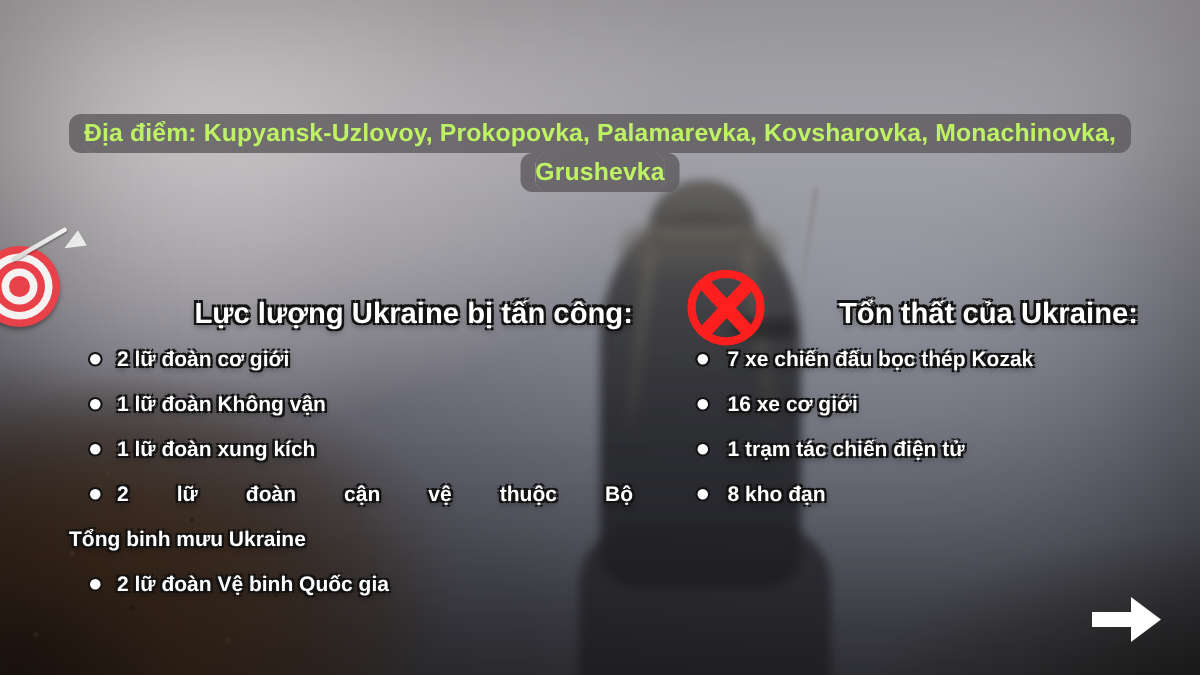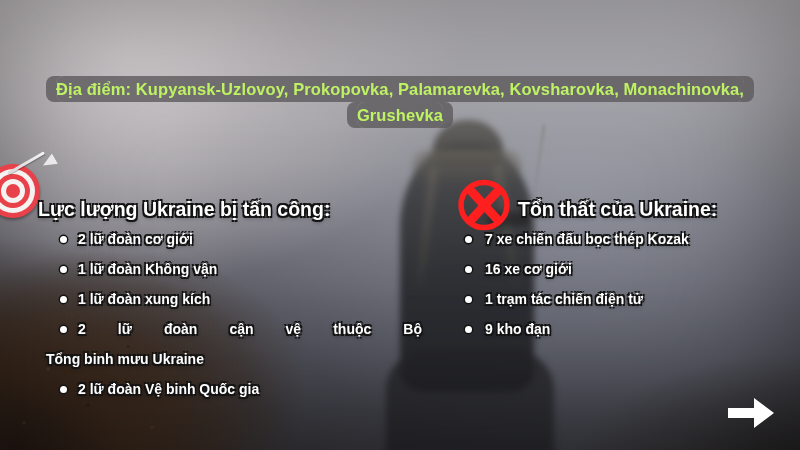--- a/index.html
+++ b/index.html
@@ -253,22 +253,22 @@
 
   .col-left  { left: 22px;  top: 196px; width: 400px; }
   .col-right { left: 455px; top: 196px; width: 345px; }
 
   .col-heading {
     font-size: 19.5px;
     line-height: 26px;
     margin: 0 0 2px 0;
     white-space: nowrap;
   }
-  .col-left .col-heading  { padding-left: 16px; }
-  .col-right .col-heading { padding-left: 63px; }
+  .col-left .col-heading  { padding-left: 16px; text-align: right; }
+  .col-right .col-heading { padding-left: 63px; text-align: center; }
 
   .col ul {
     list-style: none;
     margin: 0;
     padding: 0;
   }
   .col li {
     position: relative;
     font-size: 14px;
     line-height: 30px;
@@ -456,21 +456,21 @@
         <li>
           <span class="bullet-dot"></span>
           <span>16 xe cơ giới</span>
         </li>
         <li>
           <span class="bullet-dot"></span>
           <span>1 trạm tác chiến điện tử</span>
         </li>
         <li>
           <span class="bullet-dot"></span>
-          <span>9 kho đạn</span>
+          <span>8 kho đạn</span>
         </li>
       </ul>
     </div>
 
     <div class="arrow-next">
       <svg viewBox="0 0 46 30" width="46" height="30">
         <path d="M0 10 H26 V0 L46 15 L26 30 V20 H0 Z" fill="#ffffff"></path>
       </svg>
     </div>
 

